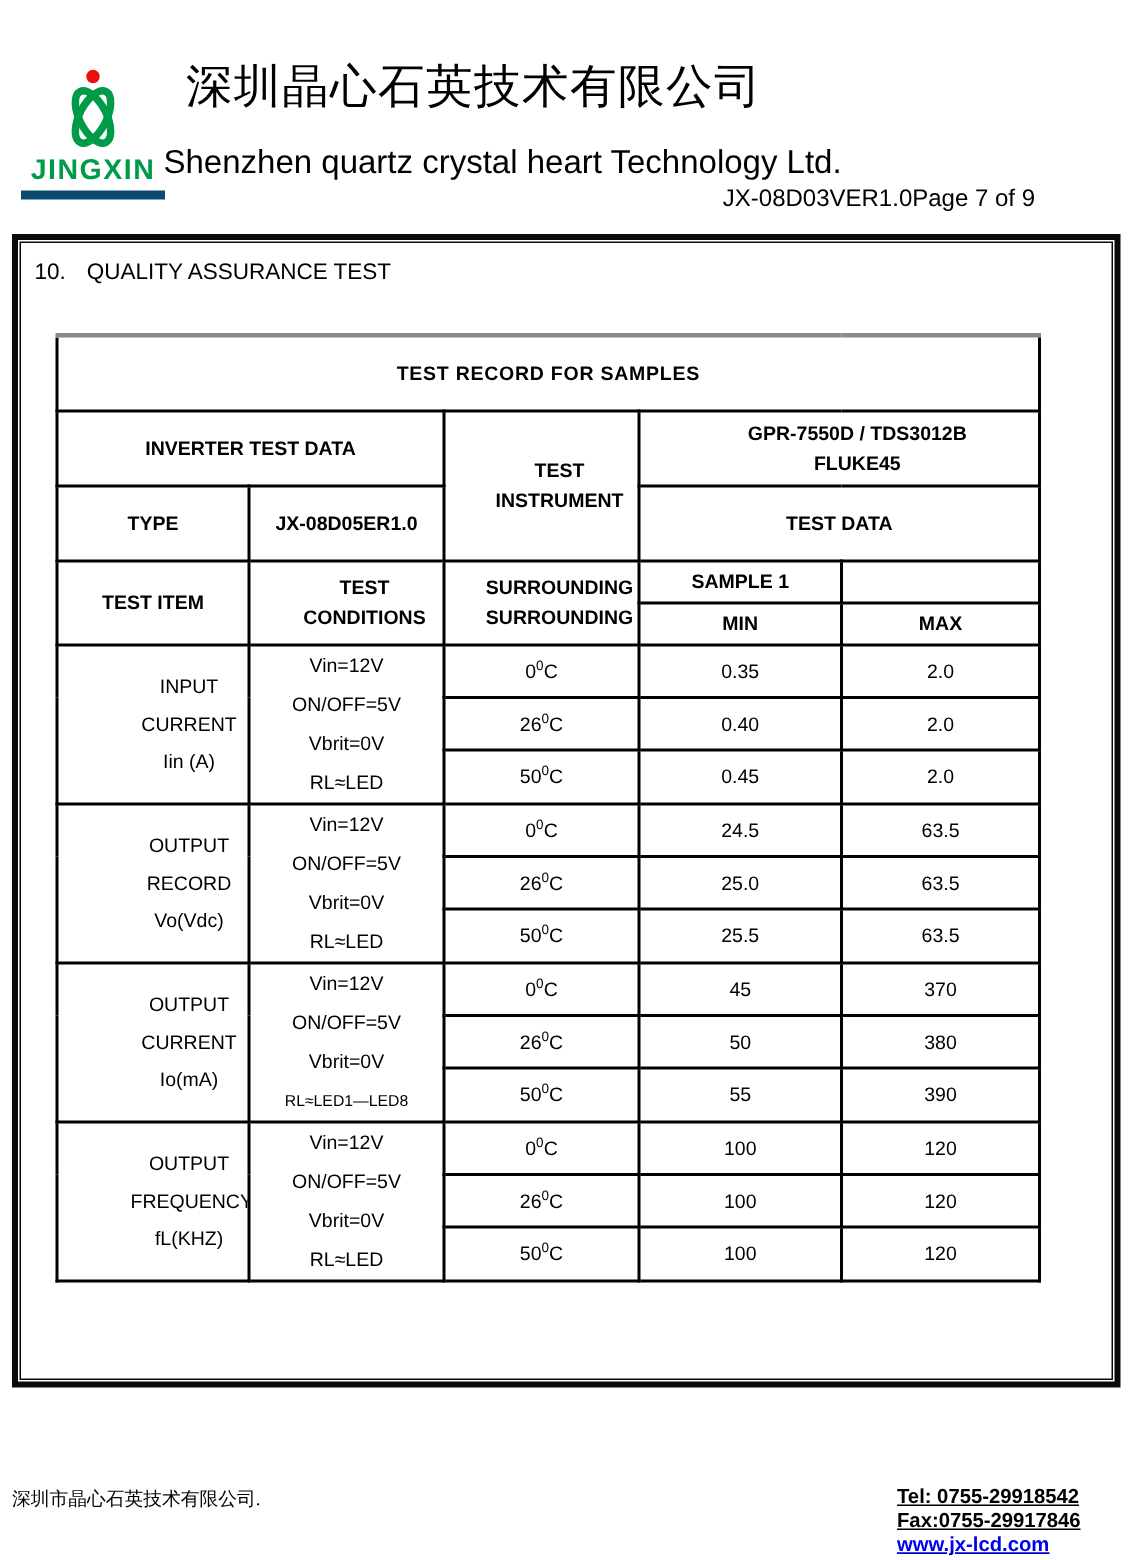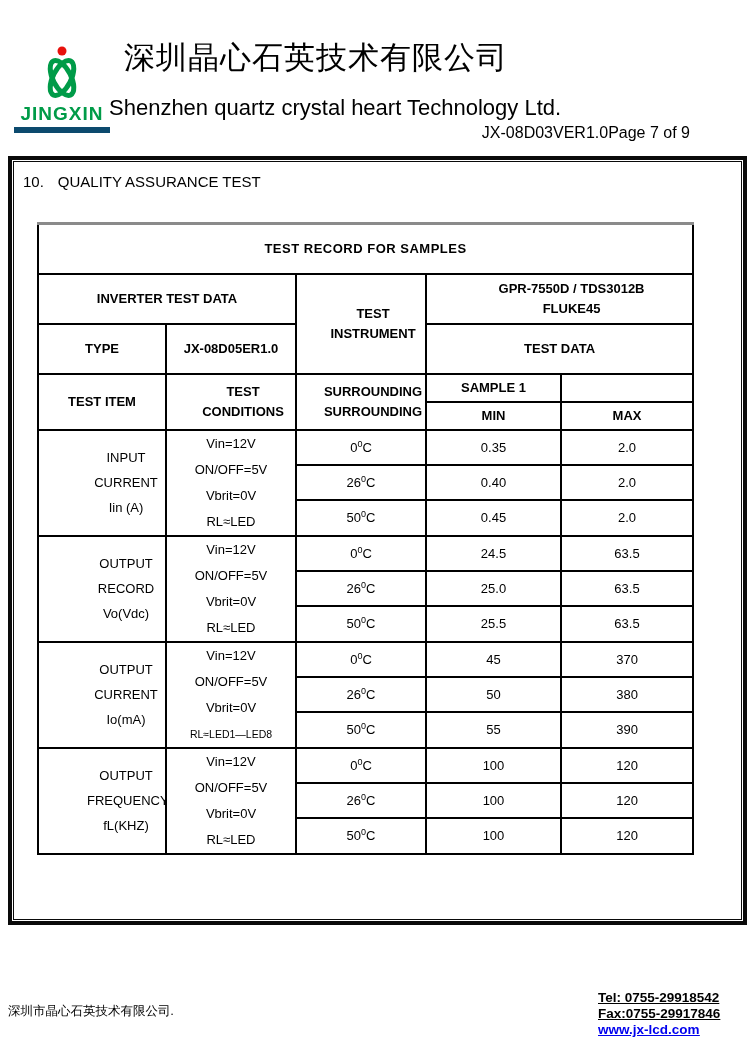--- a/index.html
+++ b/index.html
@@ -24,21 +24,21 @@
     border:2px solid #000;border-top:3px solid #8a8a8a;}
   table.qa td{border:2px solid #000;text-align:center;vertical-align:middle;font-size:13px;padding:0;overflow:hidden;}
   td.b{font-weight:bold;}
   td.title-cell{font-size:17px;font-weight:bold;letter-spacing:.5px;}
   .two-line div{line-height:20px;margin-left:24px;}
   .item-cell div{line-height:25px;padding-left:48px;}
   .cond-cell div{line-height:26px;}
   .cond-cell .small{font-size:10.5px;line-height:26px;}
   sup.deg{font-size:9px;vertical-align:super;line-height:0;}
   
-  .footer-left{position:absolute;left:8px;top:991px;font-size:12.5px;line-height:16px;font-family:"Liberation Serif",serif;white-space:nowrap;margin-top:12px;}
+  .footer-left{position:absolute;left:8px;top:991px;font-size:12.5px;line-height:16px;font-family:"Liberation Serif",serif;white-space:nowrap;}
   .footer-right{position:absolute;left:598px;top:990px;font-size:13.5px;line-height:16px;font-weight:bold;white-space:nowrap;text-decoration:underline;}
   .footer-right .link{color:var(--link-blue);text-decoration:underline;cursor:pointer;}
 </style>
 </head>
 <body>
 
 <div class="logo-block">
   <svg class="logo-icon" width="52" height="58" viewBox="0 0 52 58">
     <circle cx="26" cy="7" r="4.5" fill="var(--logo-red)"></circle>
     <g fill="none" stroke="var(--logo-green)" stroke-width="5">

